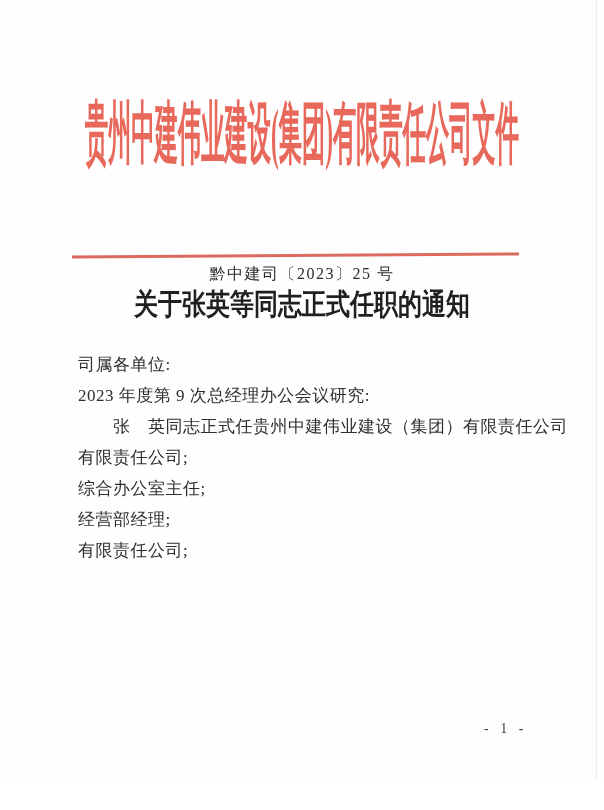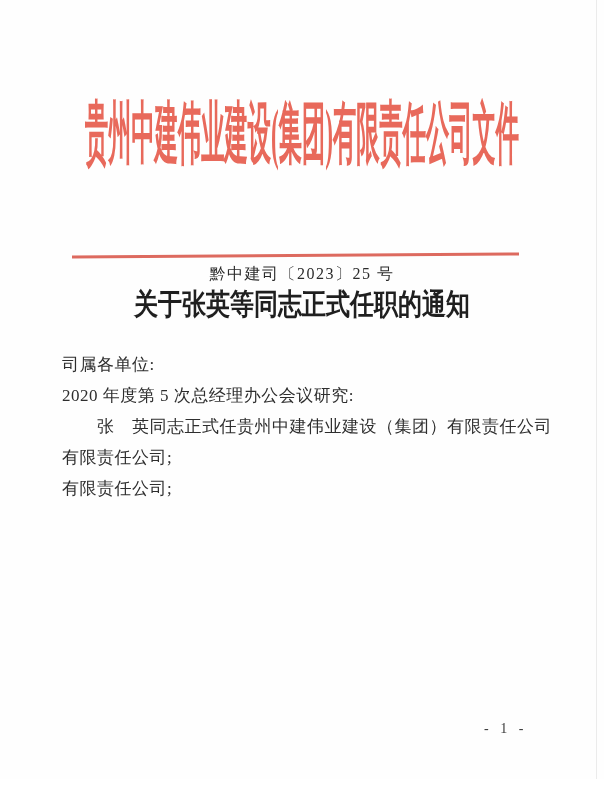--- a/index.html
+++ b/index.html
@@ -82,20 +82,21 @@
     left: 62px;
     width: 482px;
     color: #2e2e2e;
     font-size: 17px;
   }
   .doc-body .line {
     height: 31px;
     line-height: 31px;
     white-space: pre;
     letter-spacing: 0.5px;
+    margin-left: 16px;
   }
   .page-number {
     position: absolute;
     top: 721px;
     left: 484px;
     font-size: 14px;
     color: #3a3a3a;
     letter-spacing: 4px;
     white-space: pre;
   }
@@ -110,21 +111,23 @@
   <div class="org-title">贵州中建伟业建设(集团)有限责任公司文件</div>
 
   <div class="doc-number">黔中建司〔2023〕25 号</div>
 
   <div class="red-rule"></div>
 
   <div class="doc-title">关于张英等同志正式任职的通知</div>
 
   <div class="doc-body">
     <div class="line">司属各单位:</div>
-    <div class="line">2020 年度第 5 次总经理办公会议研究:</div>
+    <div class="line">2023 年度第 9 次总经理办公会议研究:</div>
     <div class="line">　　张　英同志正式任贵州中建伟业建设（集团）有限责任公司</div>
     <div class="line">有限责任公司;</div>
+    <div class="line">综合办公室主任;</div>
+    <div class="line">经营部经理;</div>
     <div class="line">有限责任公司;</div>
   </div>
 
   <div class="page-number">- 1 -</div>
 
 </div>
 
 </body></html>

